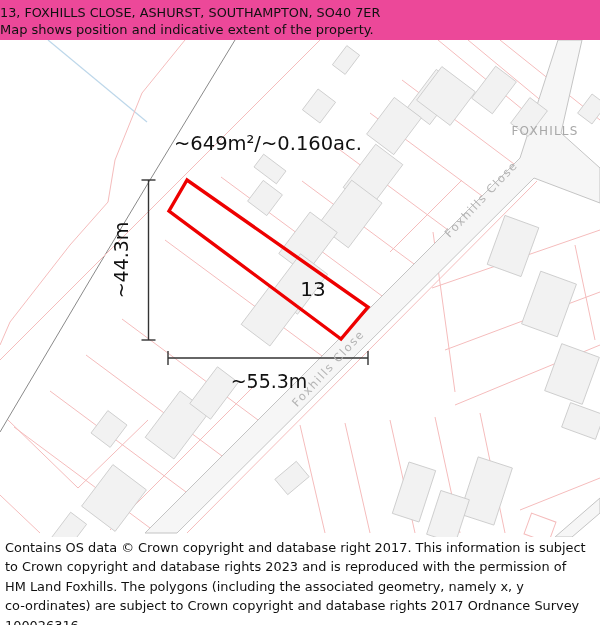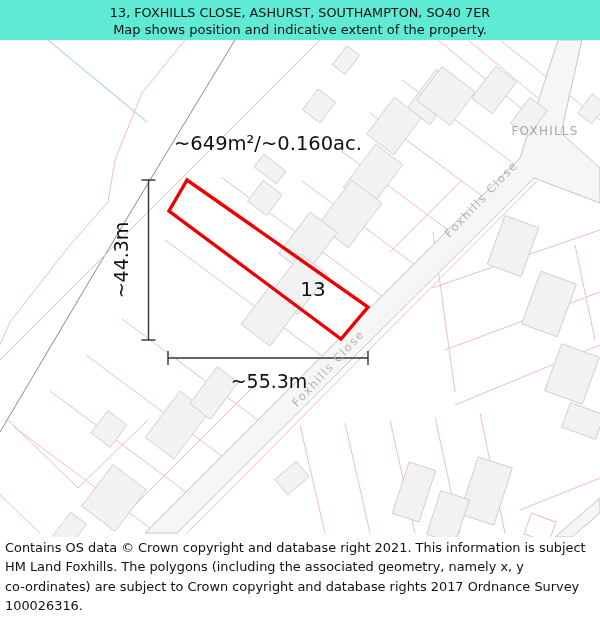--- a/index.html
+++ b/index.html
@@ -1,19 +1,19 @@
 <!DOCTYPE html>
 <html><head>
 <meta charset="utf-8">
 <style>
   html,body{margin:0;padding:0;background:#fff;}
   #page{position:relative;width:600px;height:625px;background:#fff;overflow:hidden;
         font-family:"DejaVu Sans","Liberation Sans",sans-serif;color:#1a1a1a;}
   
-  #header{position:absolute;top:0;left:0;width:600px;height:40px;text-align:center;background:#5eead4;z-index:3;}
+  #header{position:absolute;top:0;left:0;width:600px;height:40px;background:#ec4899;z-index:3;}
   #title{font-size:12.8px;margin-top:5px;letter-spacing:0;color:#111;}
   #subtitle{font-size:13px;margin-top:2px;color:#111;}
   
   #map{position:absolute;top:40px;left:0;width:600px;height:497px;overflow:hidden;background:#fff;}
   svg{display:block;}
   .parcel{stroke:#f5bcbc;stroke-width:1;fill:none;}
   .building{fill:#f2f2f2;stroke:#c9c9c9;stroke-width:0.8;}
   .road-surface{fill:#f6f6f6;stroke:#c4c4c4;stroke-width:1;}
   .path-line{stroke:#8a8a8a;stroke-width:1;fill:none;}
   .water-line{stroke:#bdd7ea;stroke-width:1.2;fill:none;}
@@ -197,19 +197,20 @@
 
       <text class="maplabel" text-anchor="middle" x="268" y="110">~649m²/~0.160ac.</text>
       <text class="plotnum" text-anchor="middle" x="313" y="256">13</text>
       <text class="districttext" text-anchor="middle" x="545" y="95">FOXHILLS</text>
       <text class="roadtext" text-anchor="middle" transform="translate(484,162) rotate(-46.5)">Foxhills Close</text>
       <text class="roadtext" text-anchor="middle" transform="translate(331,331) rotate(-47)">Foxhills Close</text>
     </svg>
   </div>
 
   <div id="footer">
-    <div>Contains OS data © Crown copyright and database right 2021. This information is subject</div>
+    <div>Contains OS data © Crown copyright and database right 2017. This information is subject</div>
+    <div>to Crown copyright and database rights 2023 and is reproduced with the permission of</div>
     <div>HM Land Foxhills. The polygons (including the associated geometry, namely x, y</div>
     <div>co-ordinates) are subject to Crown copyright and database rights 2017 Ordnance Survey</div>
     <div>100026316.</div>
   </div>
 
 </div>
 
 </body></html>

